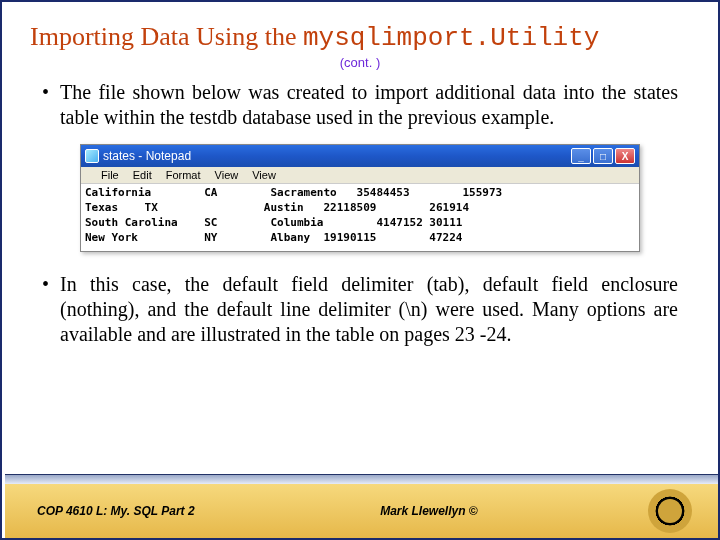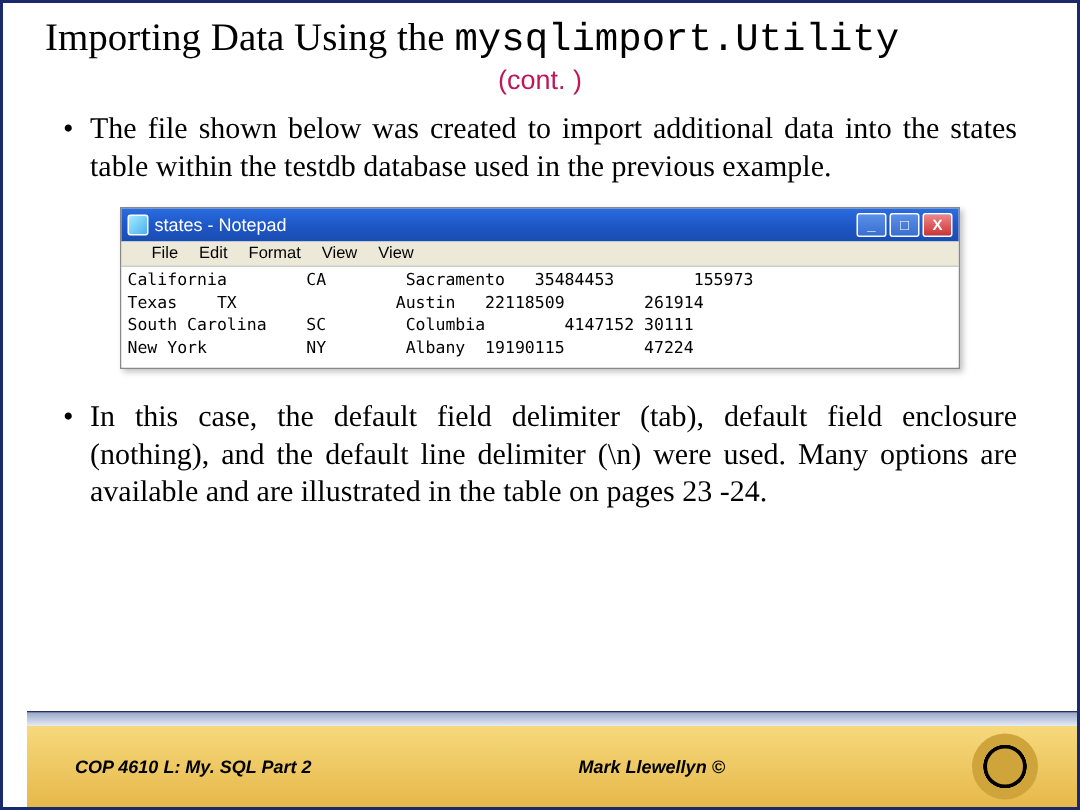--- a/index.html
+++ b/index.html
@@ -5,30 +5,30 @@
   * { box-sizing: border-box; margin: 0; padding: 0; }
   body {
     width: 720px; height: 540px;
     font-family: "Times New Roman", serif;
     background: #fff;
     border: 2px solid #1a2a6c;
     position: relative;
     overflow: hidden;
   }
   .title {
-    padding: 8px 20px 2px 28px;
+    padding: 20px 20px 2px 28px;
     font-size: 26px;
-    color: #000000;
+    color: #c2410c;
   }
   .title .mono { font-family: "Courier New", monospace; }
   .cont {
     text-align: center;
-    font-size: 18px;
+    font-size: 13px;
     font-family: Arial, sans-serif;
-    color: #be185d;
+    color: #6d28d9;
     margin-bottom: 6px;
   }
   .bullet {
     display: flex;
     padding: 4px 40px 10px 40px;
     font-size: 20px;
     line-height: 1.25;
     text-align: justify;
   }
   .bullet .dot { width: 18px; font-size: 20px; }
@@ -77,24 +77,25 @@
   .np-body {
     background: #fff;
     color: #000;
     font-family: "Lucida Console", monospace;
     font-size: 11px;
     white-space: pre;
     padding: 2px 4px 6px 4px;
     line-height: 1.35;
     min-height: 56px;
     overflow: hidden;
+    font-weight: bold;
   }
   .footer-bar {
     position: absolute;
-    left: 16px; right: 0; bottom: 0;
+    left: 3px; right: 0; bottom: 0;
     height: 64px;
   }
   .footer-top {
     height: 10px;
     background: linear-gradient(to bottom,#9aa8c8,#e6ecf7);
     border-top: 1px solid #223266;
   }
   .footer-gold {
     height: 54px;
     background: linear-gradient(to bottom,#f6d97d 0%,#e6b84a 100%);

